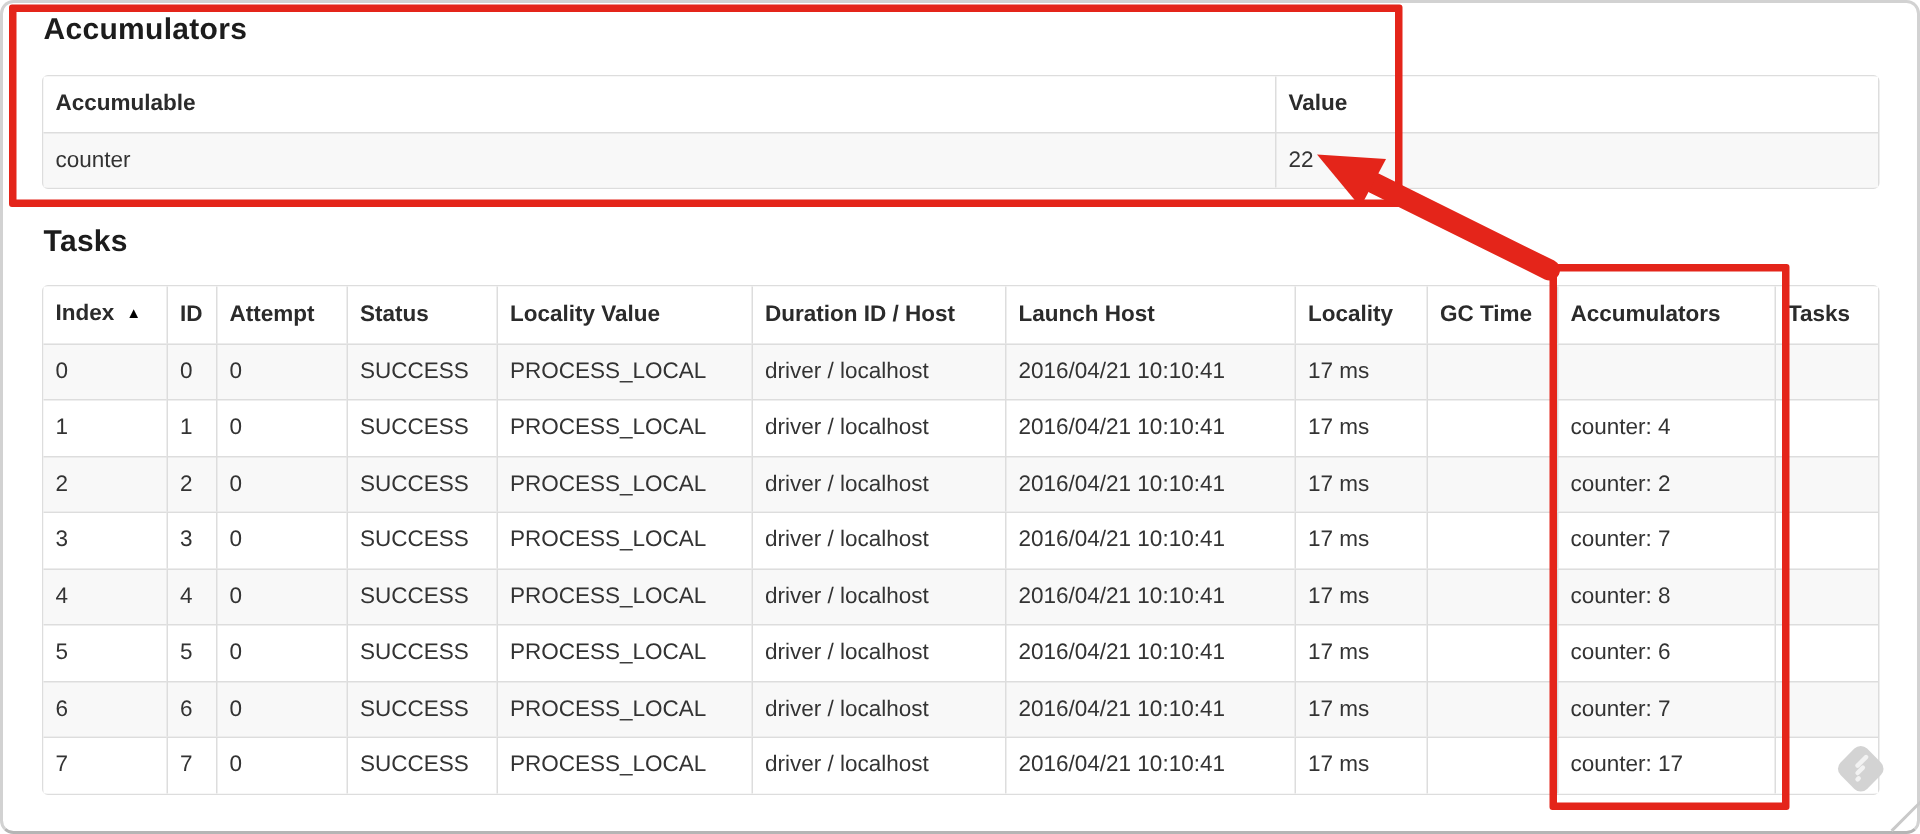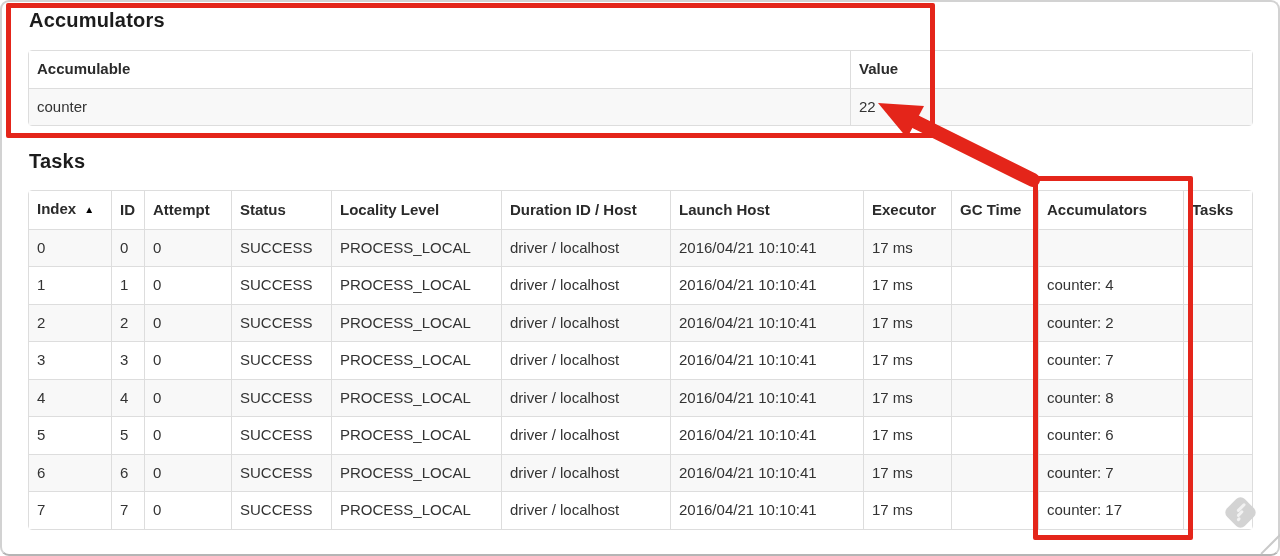--- a/index.html
+++ b/index.html
@@ -146,24 +146,24 @@
         <col style="width:87px">
       <col style="width:145px">
         <col style="width:69px">
     </colgroup>
     <thead>
         <tr>
           <th>Index<span class="sort-icon">▲</span></th>
           <th>ID</th>
           <th>Attempt</th>
           <th>Status</th>
-          <th>Locality Level</th>
+          <th>Locality Value</th>
           <th>Duration ID / Host</th>
           <th>Launch Host</th>
-          <th>Executor</th>
+          <th>Locality</th>
           <th>GC Time</th>
           <th>Accumulators</th>
           <th>Tasks</th>
         </tr>
       </thead>
     <tbody>
         <tr>
           <td>0</td>
           <td>0</td>
           <td>0</td>

